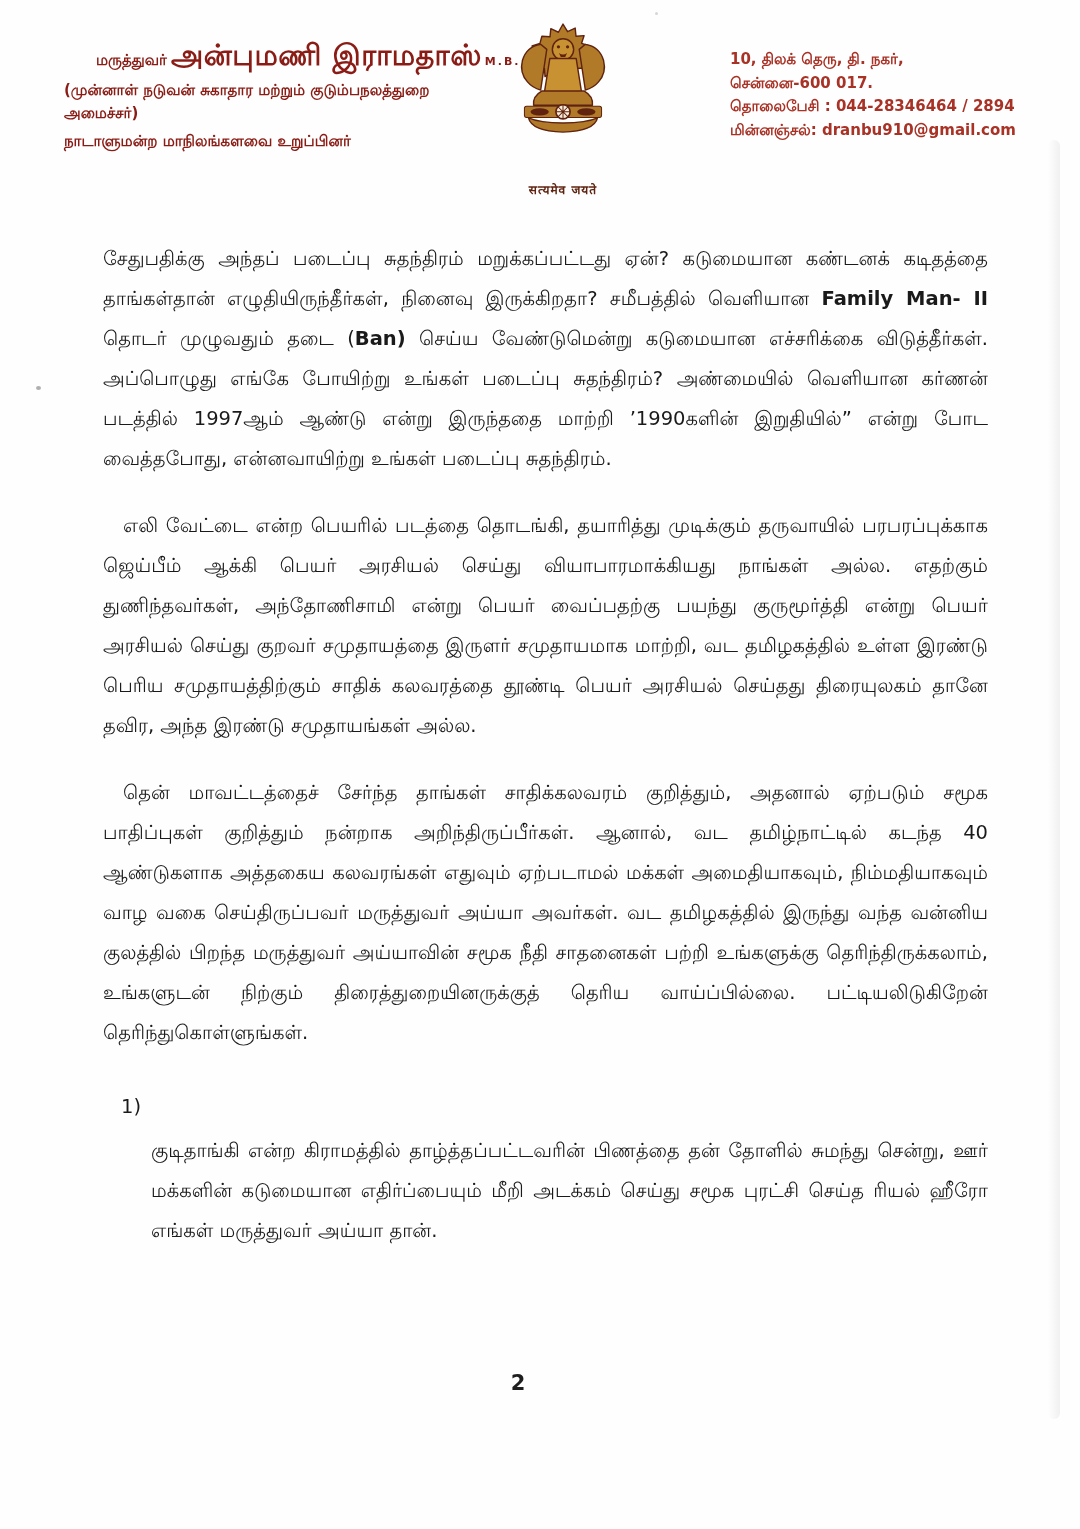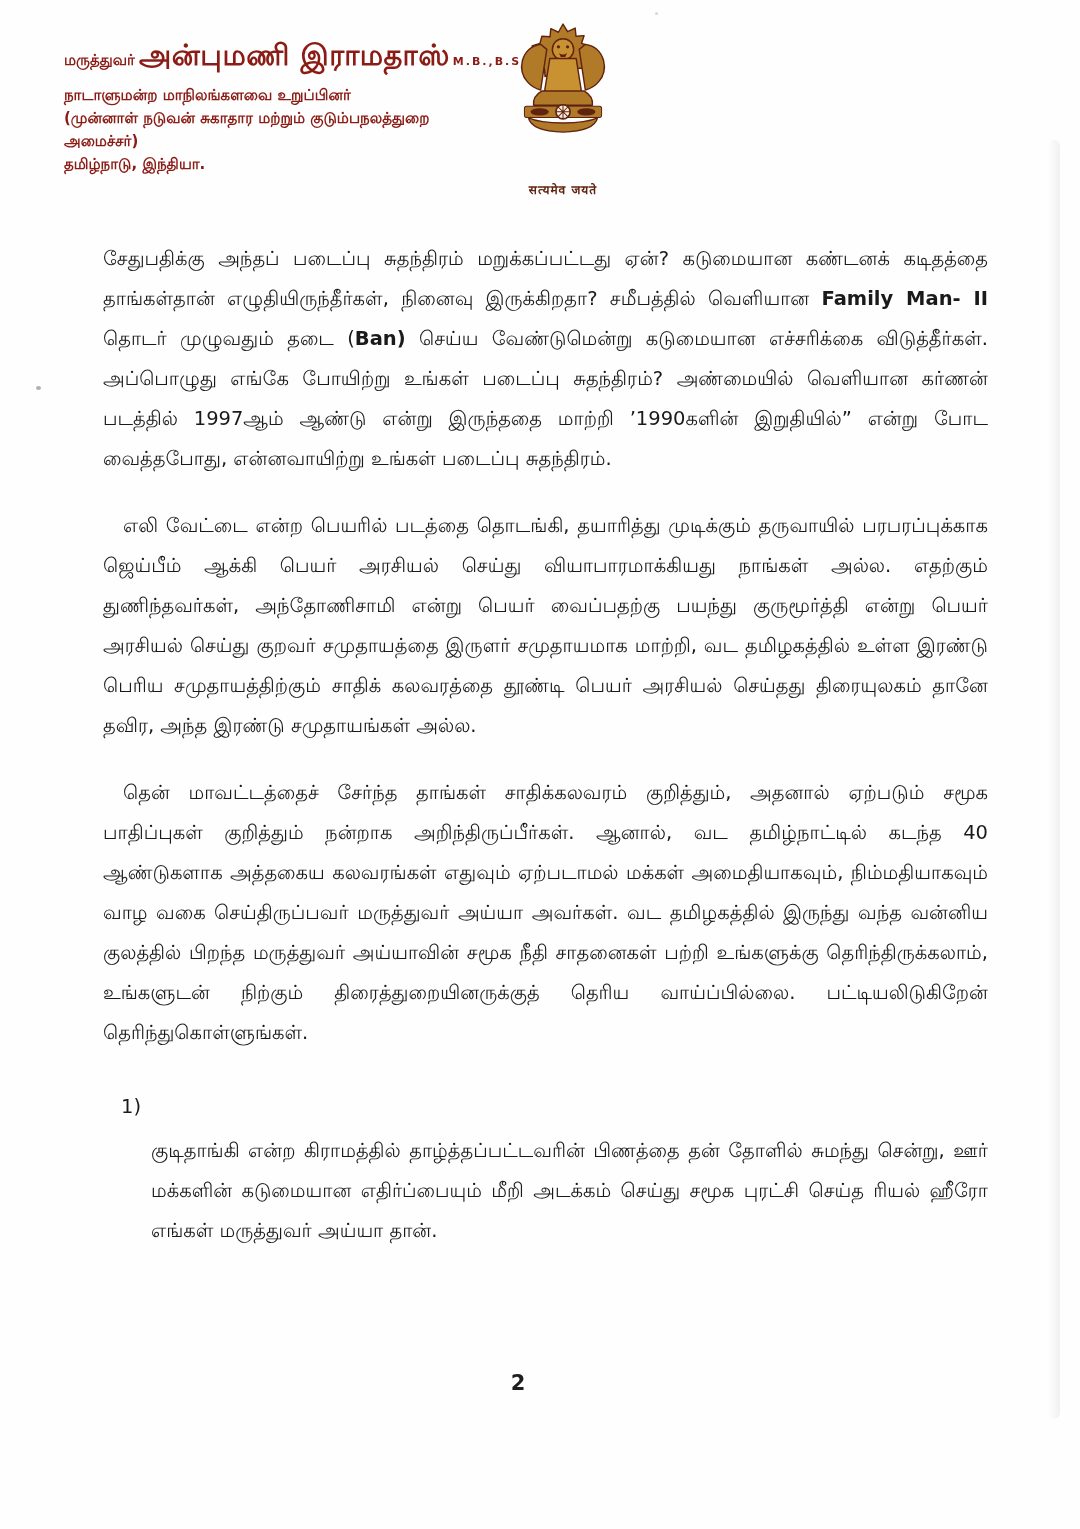--- a/index.html
+++ b/index.html
@@ -20,21 +20,21 @@
     font-family:"DejaVu Sans","Liberation Sans",sans-serif;
     overflow:hidden;
   }
   
   .letterhead{
     position:absolute;top:38px;left:64px;right:58px;
     display:flex;align-items:flex-start;
   }
   .lh-left{width:428px;color:var(--maroon);flex:0 0 auto;}
   .lh-name-row{white-space:nowrap;line-height:34px;}
-  .lh-prefix{font-size:15px;font-weight:700;margin-right:4px;}
+  .lh-prefix{font-size:15px;font-weight:700;margin-right:4px;margin-left:32px;}
   .lh-name{font-size:29px;font-weight:700;letter-spacing:.5px;}
   .lh-degrees{font-size:11px;font-weight:700;letter-spacing:2px;margin-left:3px;}
   .lh-sub{font-size:15px;font-weight:600;line-height:23px;}
   .lh-sub.first{margin-top:5px;}
   .lh-emblem{
     width:150px;flex:0 0 auto;
     margin-top:-16px;margin-left:-4px;
     text-align:center;
   }
   .emblem-caption{
@@ -82,23 +82,22 @@
 </head>
 <body>
 
 <div class="page">
 
   <header class="letterhead">
     <div class="lh-left">
       <div class="lh-name-row">
         <span class="lh-prefix">மருத்துவர்</span><span class="lh-name">அன்புமணி இராமதாஸ்</span><span class="lh-degrees">M.B.,B.S., M.P.</span>
       </div>
+      <div class="lh-sub">(முன்னாள் நடுவன் சுகாதார மற்றும் குடும்பநலத்துறை அமைச்சர்)</div>
       <div class="lh-sub first">நாடாளுமன்ற மாநிலங்களவை உறுப்பினர்</div>
-      <div class="lh-sub">(முன்னாள் நடுவன் சுகாதார மற்றும் குடும்பநலத்துறை அமைச்சர்)</div>
-      <div class="lh-sub">தமிழ்நாடு, இந்தியா.</div>
     </div>
 
     <div class="lh-emblem">
       <svg width="104" height="136" viewBox="0 0 102 134" aria-hidden="true">
         <g stroke="#5f2310" stroke-width="1.4" stroke-linejoin="round">
           <path fill="#b07a28" d="M51 2l4.5 7.5L63 6l.8 8 8-.6-2.5 7.6 7.8 2.6-5.4 5.6 5.6 5.4-7.2 3.4 2.8 7.4-8 .4-.6 8-7-3.4-3.8 7-4.7-6.4-4.7 6.4-3.8-7-7 3.4-.6-8-8-.4 2.8-7.4-7.2-3.4 5.6-5.4-5.4-5.6 7.8-2.6L30.2 14l8 .6.8-8 7.5 3.5z"></path>
           <path fill="#b07a28" d="M29 22q-14 2-18 16-3 12 5 21 5 6 13 8l6-40z"></path>
           <path fill="#b07a28" d="M73 22q14 2 18 16 3 12-5 21-5 6-13 8l-6-40z"></path>
           <circle fill="#c89232" cx="51" cy="27" r="10.5"></circle>
           <path fill="#c89232" d="M38 36h26l7 44H31z"></path>
@@ -114,20 +113,26 @@
           <ellipse fill="#5f2310" stroke="none" cx="28" cy="88.5" rx="9" ry="3.6"></ellipse>
           <ellipse fill="#5f2310" stroke="none" cx="74" cy="88.5" rx="9" ry="3.6"></ellipse>
           <circle fill="#f7ecd9" cx="51" cy="88.5" r="7" stroke-width="1.6"></circle>
           <path stroke-width="1" fill="none" d="M51 81.5v14M44 88.5h14M46 83.5l10 10M56 83.5l-10 10"></path>
         </g>
         <path fill="#b07a28" stroke="#5f2310" stroke-width="1.4" d="M17 94.5q3 13 34 14 31-1 34-14-11 5-34 5t-34-5z"></path>
       </svg>
       <div class="emblem-caption">सत्यमेव जयते</div>
     </div>
 
+    <div class="lh-right">
+        <div>10, திலக் தெரு, தி. நகர்,</div>
+        <div>சென்னை-600 017.</div>
+        <div>தொலைபேசி : 044-28346464 / 2894</div>
+        <div>மின்னஞ்சல்: dranbu910@gmail.com</div>
+      </div>
   </header>
 
   <main class="letter-body">
     <div>
         <p class="para">சேதுபதிக்கு அந்தப் படைப்பு சுதந்திரம் மறுக்கப்பட்டது ஏன்? கடுமையான கண்டனக் கடிதத்தை தாங்கள்தான் எழுதியிருந்தீர்கள், நினைவு இருக்கிறதா? சமீபத்தில் வெளியான <b>Family Man- II</b> தொடர் முழுவதும் தடை (<b>Ban)</b> செய்ய வேண்டுமென்று கடுமையான எச்சரிக்கை விடுத்தீர்கள். அப்பொழுது எங்கே போயிற்று உங்கள் படைப்பு சுதந்திரம்? அண்மையில் வெளியான கர்ணன் படத்தில் 1997ஆம் ஆண்டு என்று இருந்ததை மாற்றி ’1990களின் இறுதியில்” என்று போட வைத்தபோது, என்னவாயிற்று உங்கள் படைப்பு சுதந்திரம்.</p>
         <p class="para">எலி வேட்டை என்ற பெயரில் படத்தை தொடங்கி, தயாரித்து முடிக்கும் தருவாயில் பரபரப்புக்காக ஜெய்பீம் ஆக்கி பெயர் அரசியல் செய்து வியாபாரமாக்கியது நாங்கள் அல்ல. எதற்கும் துணிந்தவர்கள், அந்தோணிசாமி என்று பெயர் வைப்பதற்கு பயந்து குருமூர்த்தி என்று பெயர் அரசியல் செய்து குறவர் சமுதாயத்தை இருளர் சமுதாயமாக மாற்றி, வட தமிழகத்தில் உள்ள இரண்டு பெரிய சமுதாயத்திற்கும் சாதிக் கலவரத்தை தூண்டி பெயர் அரசியல் செய்தது திரையுலகம் தானே தவிர, அந்த இரண்டு சமுதாயங்கள் அல்ல.</p>
         <p class="para">தென் மாவட்டத்தைச் சேர்ந்த தாங்கள் சாதிக்கலவரம் குறித்தும், அதனால் ஏற்படும் சமூக பாதிப்புகள் குறித்தும் நன்றாக அறிந்திருப்பீர்கள். ஆனால், வட தமிழ்நாட்டில் கடந்த 40 ஆண்டுகளாக அத்தகைய கலவரங்கள் எதுவும் ஏற்படாமல் மக்கள் அமைதியாகவும், நிம்மதியாகவும் வாழ வகை செய்திருப்பவர் மருத்துவர் அய்யா அவர்கள். வட தமிழகத்தில் இருந்து வந்த வன்னிய குலத்தில் பிறந்த மருத்துவர் அய்யாவின் சமூக நீதி சாதனைகள் பற்றி உங்களுக்கு தெரிந்திருக்கலாம், உங்களுடன் நிற்கும் திரைத்துறையினருக்குத் தெரிய வாய்ப்பில்லை. பட்டியலிடுகிறேன் தெரிந்துகொள்ளுங்கள்.</p>
       </div>
     <div class="points">
         <div class="point">

